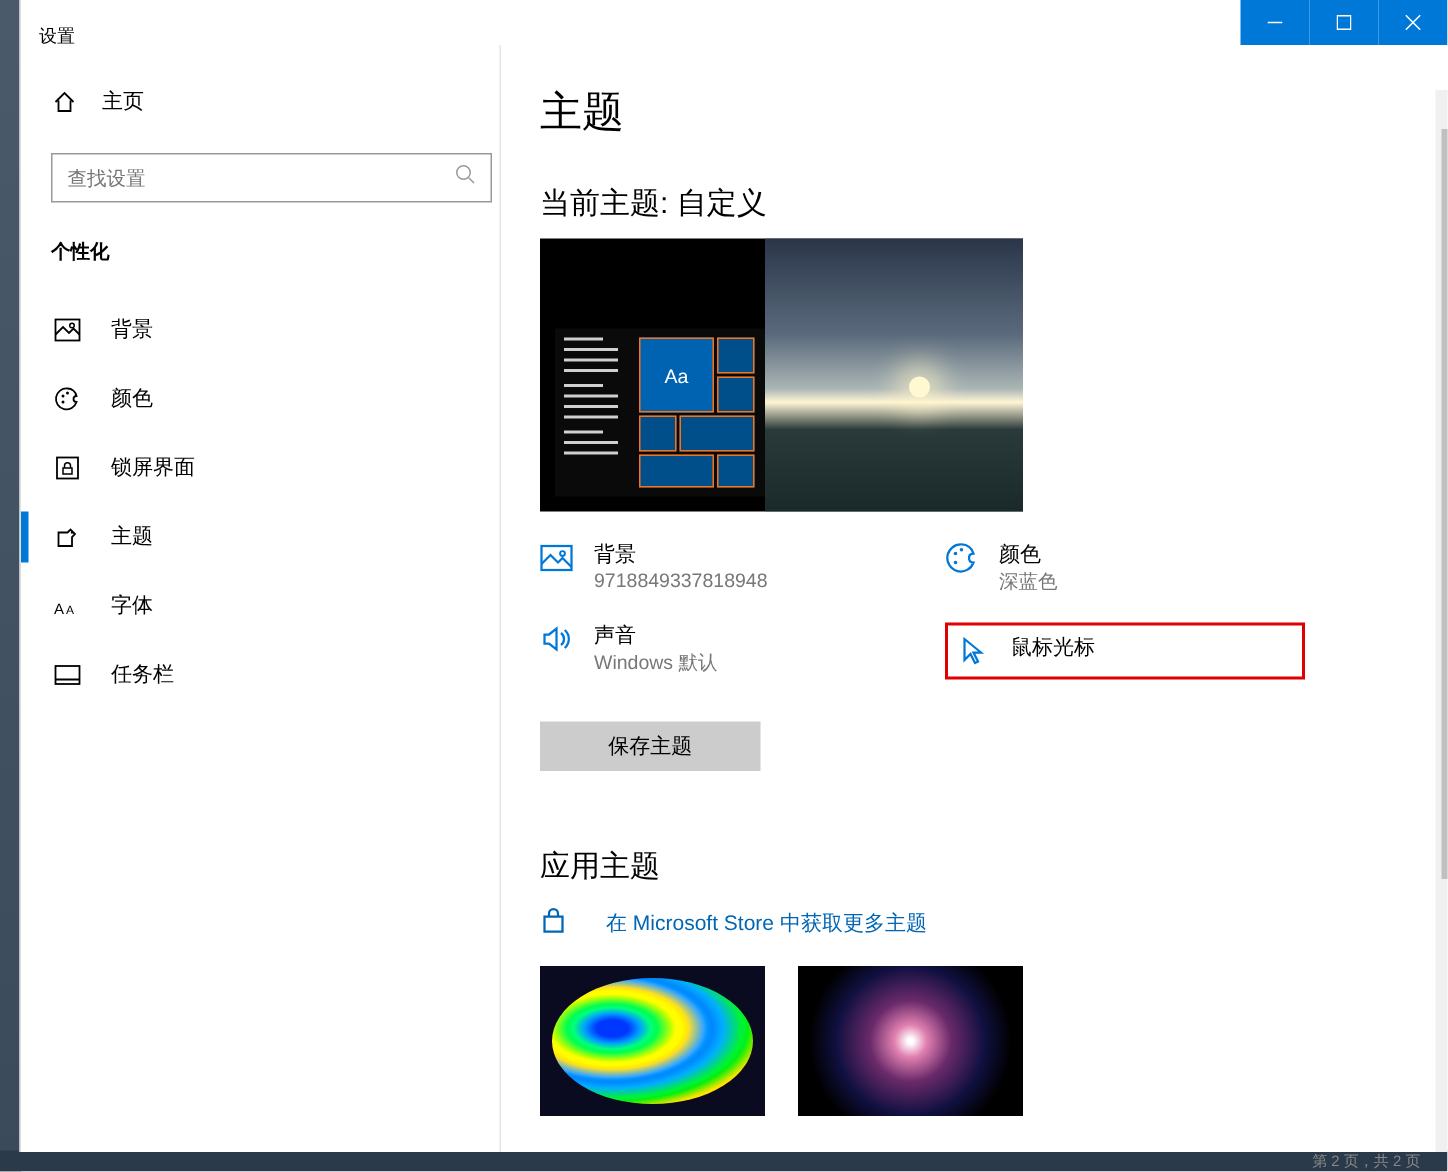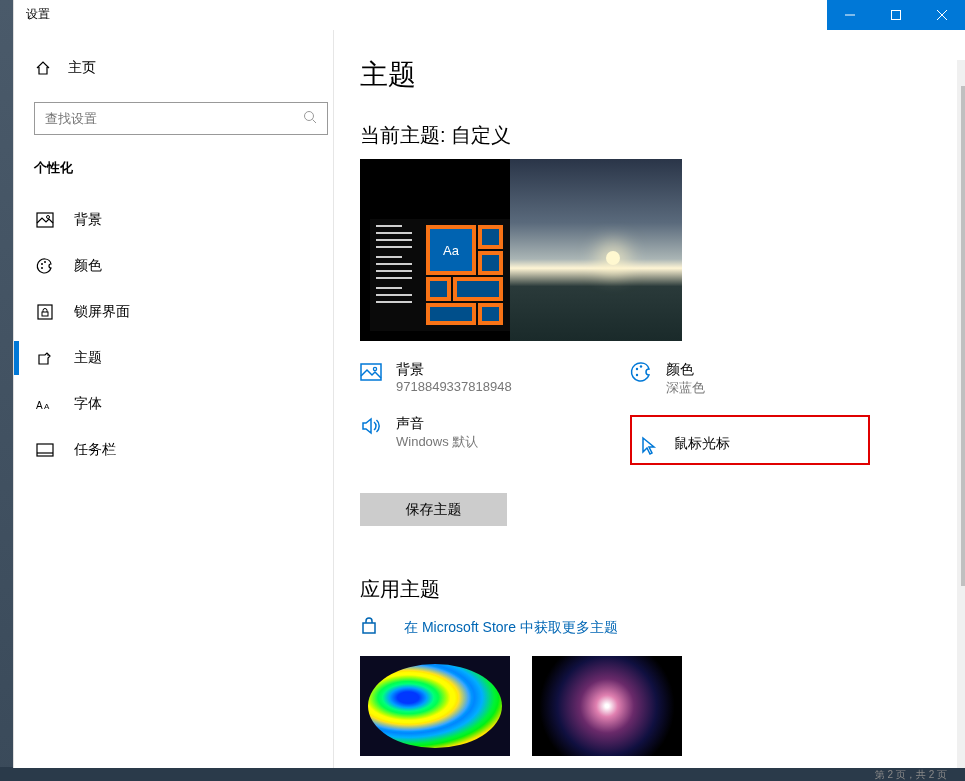--- a/index.html
+++ b/index.html
@@ -1,21 +1,21 @@
 <!DOCTYPE html>
 <html><head>
 <meta charset="utf-8">
 <style>
 * { margin: 0; padding: 0; box-sizing: border-box; font-family: "Microsoft YaHei", "Segoe UI", sans-serif; }
 body { width: 965px; height: 781px; overflow: hidden; background: #fff; position: relative; }
 .window-edge { position: absolute; left: 0; bottom: 0; width: 14px; height: 100%; background: linear-gradient(to bottom, #4a5a6a, #3a4a5a); }
 .window-edge.bottom { left: 0; bottom: 0; width: 100%; height: 14px; background: #2a3a4a; }
 .app { position: absolute; left: 13px; top: 0; right: 0; bottom: 13px; background: #fff; display: flex; flex-direction: column; border-left: 1px solid #ddd; }
 .titlebar { height: 30px; display: flex; justify-content: space-between; align-items: flex-start; background: #fff; }
-.titlebar-left { padding: 6px 12px; font-size: 12px; color: #000; }
+.titlebar-left { padding: 16px 12px; font-size: 12px; color: #000; }
 .titlebar-right { display: flex; }
 .tb-btn { width: 46px; height: 30px; display: flex; align-items: center; justify-content: center; background: #0078d7; color: #fff; }
 .tb-btn svg { width: 10px; height: 10px; }
 .content { flex: 1; display: flex; min-height: 0; }
 .sidebar { width: 320px; padding: 18px 12px 0 20px; background: #fff; border-right: 1px solid #e6e6e6; }
 .home-row { display: flex; align-items: center; gap: 16px; height: 40px; cursor: pointer; margin-bottom: 14px; }
 .home-row .label { font-size: 14px; }
 .search-box { width: 294px; height: 33px; border: 1px solid #999; margin-bottom: 24px; display: flex; align-items: center; padding: 0 10px; }
 .search-box input { flex: 1; border: none; outline: none; font-size: 13px; background: transparent; }
 .search-icon { opacity: .6; }
@@ -28,24 +28,24 @@
 .page-title { font-size: 28px; font-weight: 400; margin-bottom: 28px; }
 .subheading { font-size: 20px; margin-bottom: 10px; }
 .preview { width: 322px; height: 182px; background: #000; position: relative; margin-bottom: 20px; overflow: hidden; }
 .preview-sky { position: absolute; right: 0; top: 0; width: 172px; height: 100%; background: linear-gradient(to bottom, #2a3548 0%, #5a6a7c 35%, #aab5b5 55%, #fff5d5 60%, #2a3a3a 70%, #1a2a2a 100%); }
 .preview-sun { position: absolute; right: 62px; top: 92px; width: 14px; height: 14px; border-radius: 50%; background: #fff8d0; box-shadow: 0 0 18px 10px rgba(255,245,200,.6); }
 .start-panel { position: absolute; left: 10px; bottom: 10px; width: 140px; height: 112px; background: #0a0a0a; }
 .sp-left { position: absolute; left: 6px; top: 6px; width: 44px; }
 .sp-line { height: 2px; background: #d0d0d0; margin-bottom: 5px; width: 36px; }
 .sp-line.short { width: 26px; }
 .sp-tiles { position: absolute; left: 56px; top: 6px; width: 80px; height: 100px; }
-.tile { position: absolute; background: #004f8b; border: 4px solid #f97316; }
+.tile { position: absolute; background: #004f8b; border: 1px solid #f97316; }
 .settings-grid { display: grid; grid-template-columns: 240px 240px; gap: 18px 30px; margin-bottom: 28px; }
 .srow { display: flex; gap: 14px; cursor: pointer; }
-.srow.highlighted { border: 2px solid #e00000; padding: 18px 18px 6px 6px; }
+.srow.highlighted { border: 2px solid #e00000; padding: 6px 18px 6px 6px; }
 .sicon { width: 22px; height: 22px; color: #0078d7; flex-shrink: 0; display:flex; align-items:center; justify-content:center;}
 .stext .t1 { font-size: 14px; color: #000; }
 .stext .t2 { font-size: 13px; color: #777; }
 .save-btn { width: 147px; height: 33px; background: #ccc; border: none; font-size: 14px; cursor: pointer; }
 .apply-section { margin-top: 50px; }
 .store-link { display: flex; align-items: center; gap: 26px; color: #0066b4; font-size: 14px; margin: 14px 0 18px; cursor: pointer; }
 .theme-tiles { display: flex; gap: 22px; }
 .theme-tile { width: 150px; height: 100px; background: #0a0a2a; position: relative; overflow: hidden; }
 .theme-tile.cmb { background:#0a0a20; }
 .theme-tile.cmb .ellipse { position:absolute; left:8px; top:8px; right:8px; bottom:8px; border-radius:50%; background: radial-gradient(ellipse at 30% 40%, #3050ff 8%, #20d080 20%, #ffd030 35%, #2080ff 50%, #10c060 65%, #f0c020 78%, #2050e0 92%); filter: contrast(1.5) saturate(1.3); }

